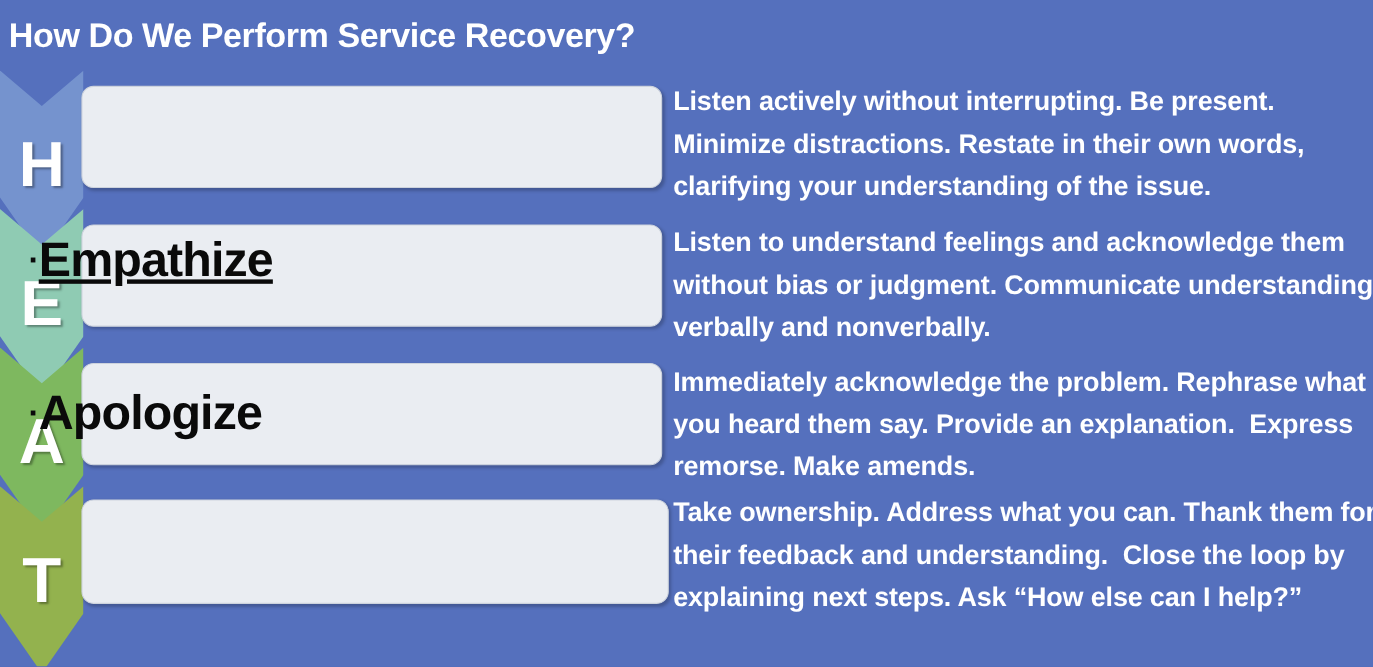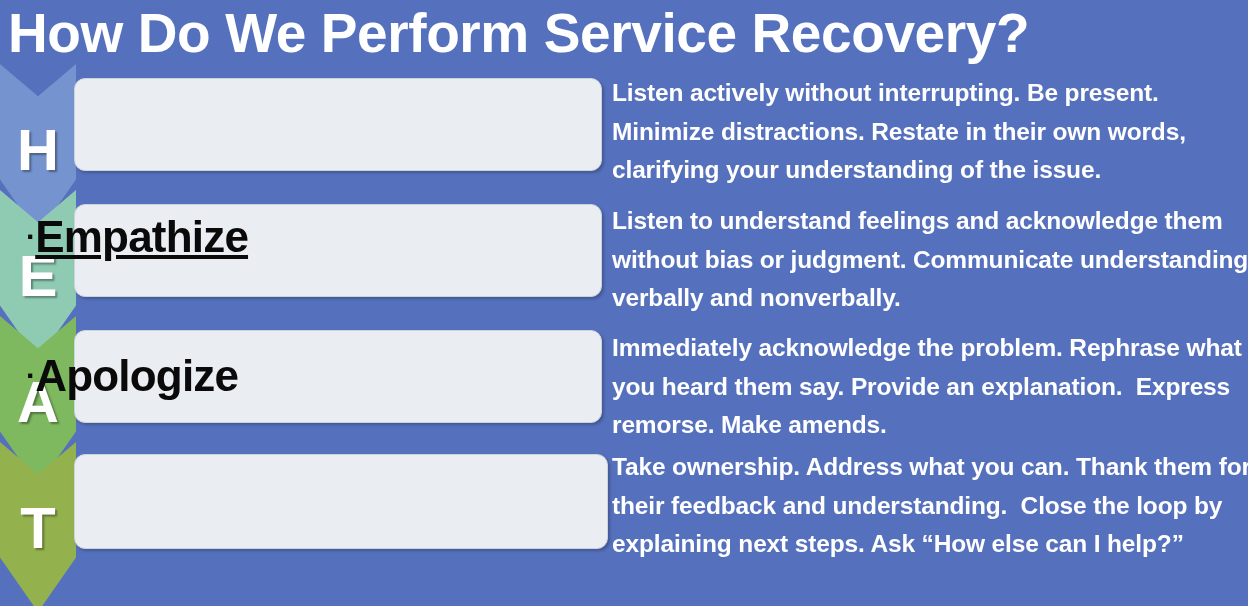--- a/index.html
+++ b/index.html
@@ -19,21 +19,21 @@
   }
 
   
   #title {
     position: absolute;
     left: 8px;
     top: 4px;
     width: 1000px;
     height: 60px;
     color: #ffffff;
-    font-size: 55px;
+    font-size: 31px;
     font-weight: bold;
     letter-spacing: -0.4px;
     line-height: 58px;
     white-space: nowrap;
   }
 
   
   #chev-col {
     position: absolute;
     left: 0px;

